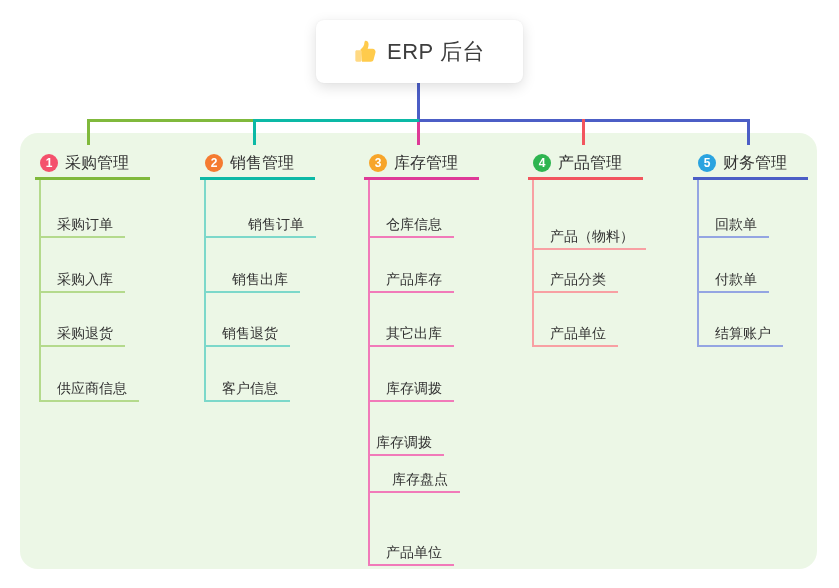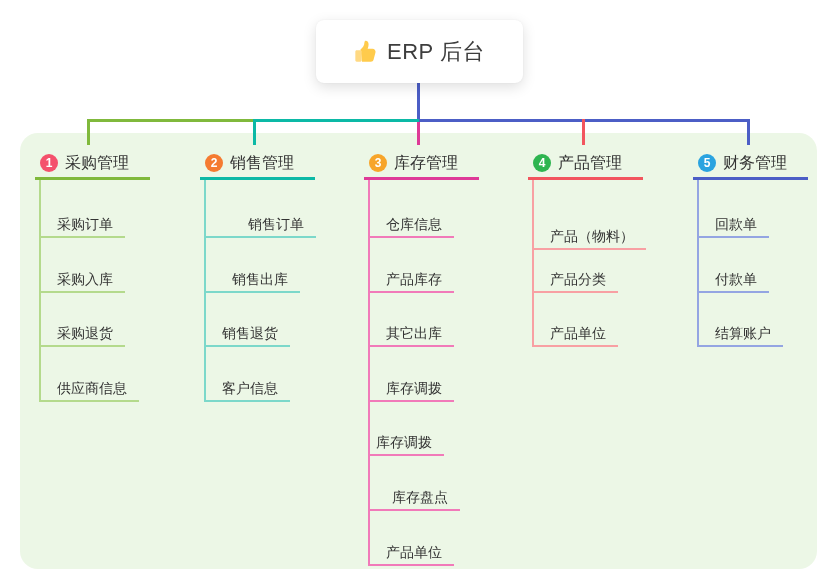--- a/index.html
+++ b/index.html
@@ -23,21 +23,21 @@
   .c1{left:35px;}.c2{left:200px;}.c3{left:364px;}.c4{left:528px;}.c5{left:693px;}
   .hdr{position:absolute;left:0;top:0;width:110px;height:28px;border-bottom:3px solid #999;
        display:flex;align-items:center;gap:7px;padding-left:5px;box-sizing:content-box;}
   .badge{width:18px;height:18px;border-radius:50%;color:#fff;font-size:12px;font-weight:bold;
          display:flex;align-items:center;justify-content:center;flex:0 0 18px;}
   .htitle{font-size:16px;color:#333;font-weight:500;white-space:nowrap;}
   .vline{position:absolute;left:4px;top:31px;width:2px;}
   .v3{height:167px;}.v4{height:222px;}.v7{height:386px;}
   .child{position:absolute;left:4px;height:22px;line-height:21px;padding:0 12px 0 18px;
          border-bottom:2px solid #ccc;font-size:14px;color:#333;white-space:nowrap;}
-  .r0{top:65px;}.r1{top:120px;}.r2{top:174px;}.r3{top:229px;}.r4{top:283px;padding-left:8px;}.r5{top:338px;padding-left:24px;}.r6{top:393px;}
+  .r0{top:65px;}.r1{top:120px;}.r2{top:174px;}.r3{top:229px;}.r4{top:283px;padding-left:8px;}.r5{top:320px;padding-left:24px;}.r6{top:393px;}
 </style>
 </head>
 <body>
 
 <div class="canvas">
 
   <div class="panel" style="background: rgb(236, 247, 230);"></div>
 
   <div class="line stem" style="background: rgb(76, 94, 198);"></div>
   <div class="line hseg seg-blue" style="background: rgb(76, 94, 198);"></div>

